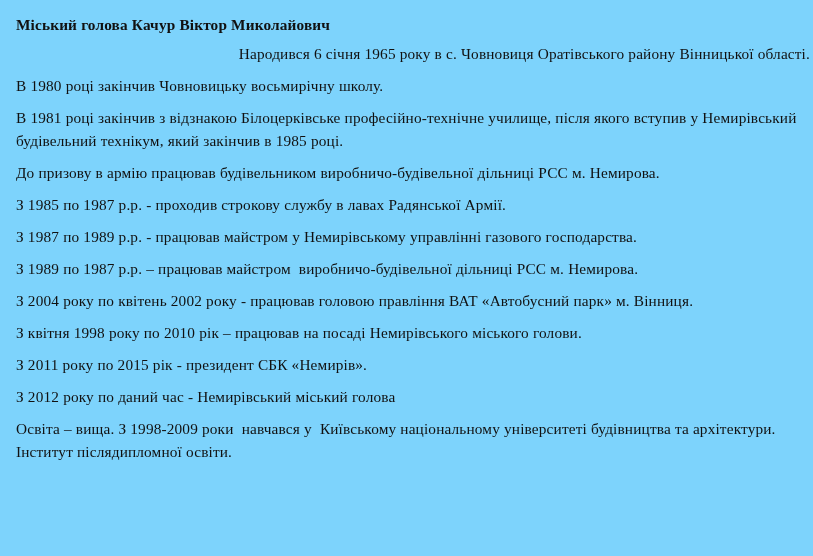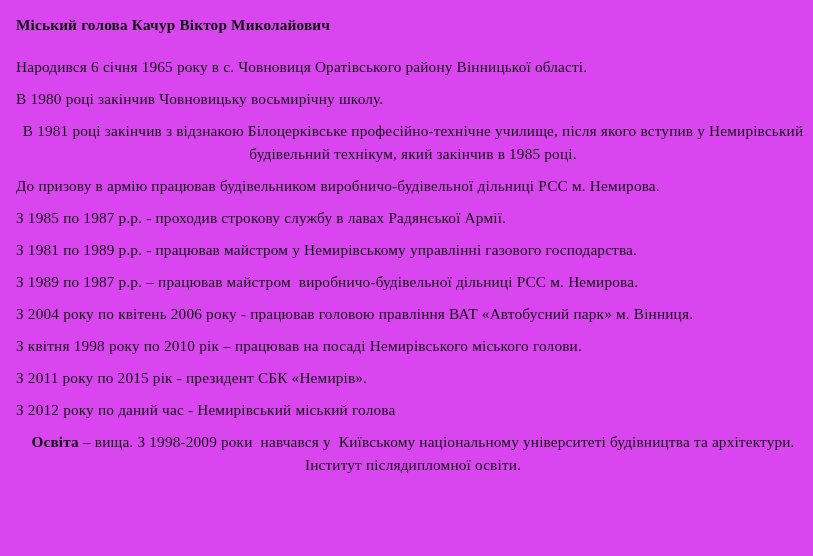--- a/index.html
+++ b/index.html
@@ -13,21 +13,21 @@
     height: 556px;
     overflow: hidden;
     font-family: "Liberation Serif", "DejaVu Serif", serif;
     color: #111111;
     -webkit-font-smoothing: antialiased;
   }
   .page {
     box-sizing: border-box;
     width: 813px;
     height: 556px;
-    background: #d946ef;
+    background: #7dd3fc;
     padding: 13px 4px 0 16px;
   }
   .doc-body {
     width: 794px;
   }
   .para {
     margin: 0 0 0 0;
     padding: 0;
     font-size: 15.3px;
     line-height: 23px;
@@ -39,28 +39,28 @@
   }
   
   .para + .para {
     margin-top: 9px;
   }
   .para.title {
     font-weight: bold;
     margin-bottom: 0;
   }
   .para.title + .para {
-    margin-top: 19px;
+    margin-top: 6px;
+    text-align: right;
   }
   .lead-bold {
-    font-weight: bold;
+    font-weight: normal;
   }
   .para.wrap {
     max-width: 794px;
-    text-align: center;
   }
 </style>
 </head>
 <body>
 
 <div class="page">
   <div class="doc-body">
 
     <p class="para title">Міський голова Качур Віктор Миколайович</p>
 
@@ -68,26 +68,26 @@
 
     <p class="para">В 1980 році закінчив Човновицьку восьмирічну школу.</p>
 
     <p class="para wrap">В 1981 році закінчив з відзнакою Білоцерківське професійно-технічне училище, після якого вступив у Немирівський будівельний технікум, який закінчив в 1985 році.</p>
 
     <p class="para">До призову в армію працював будівельником виробничо-будівельної дільниці РСС м. Немирова.</p>
 
     <p class="para">З 1985 по 1987 р.р. - проходив строкову службу в лавах Радянської Армії.</p>
 
 
-    <p class="para">З 1981 по 1989 р.р. - працював майстром у Немирівському управлінні газового господарства.</p>
+    <p class="para">З 1987 по 1989 р.р. - працював майстром у Немирівському управлінні газового господарства.</p>
 
     <p class="para">З 1989 по 1987 р.р. – працював майстром  виробничо-будівельної дільниці РСС м. Немирова.</p>
 
 
-    <p class="para">З 2004 року по квітень 2006 року - працював головою правління ВАТ «Автобусний парк» м. Вінниця.</p>
+    <p class="para">З 2004 року по квітень 2002 року - працював головою правління ВАТ «Автобусний парк» м. Вінниця.</p>
 
     <p class="para">З квітня 1998 року по 2010 рік – працював на посаді Немирівського міського голови.</p>
 
     <p class="para">З 2011 року по 2015 рік - президент СБК «Немирів».</p>
 
     <p class="para">З 2012 року по даний час - Немирівський міський голова</p>
 
     <p class="para wrap"><span class="lead-bold">Освіта</span><span> – вища. З 1998-2009 роки  навчався у  Київському національному університеті будівництва та архітектури. Інститут післядипломної освіти.</span></p>
 
   </div>

